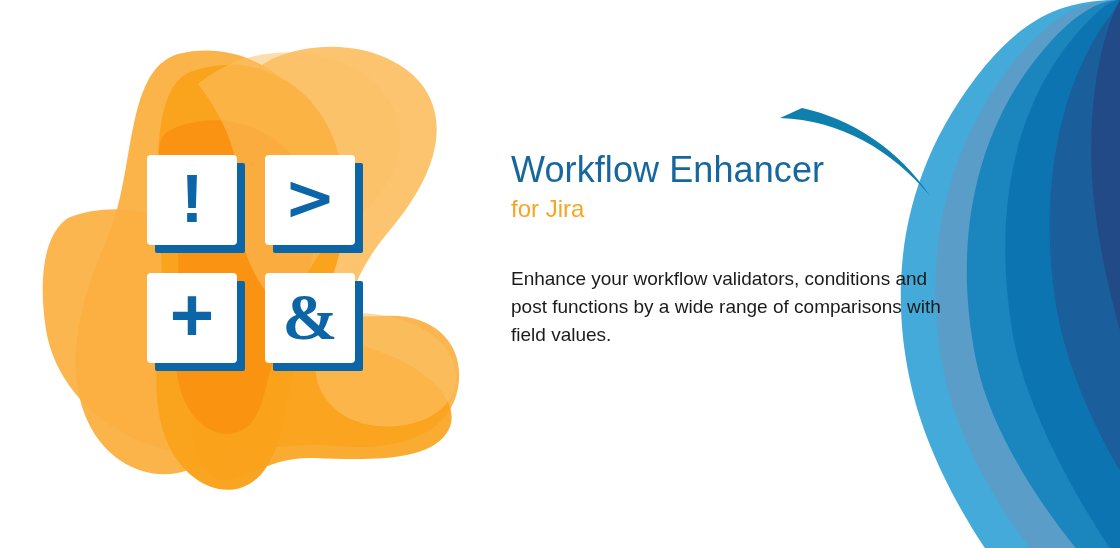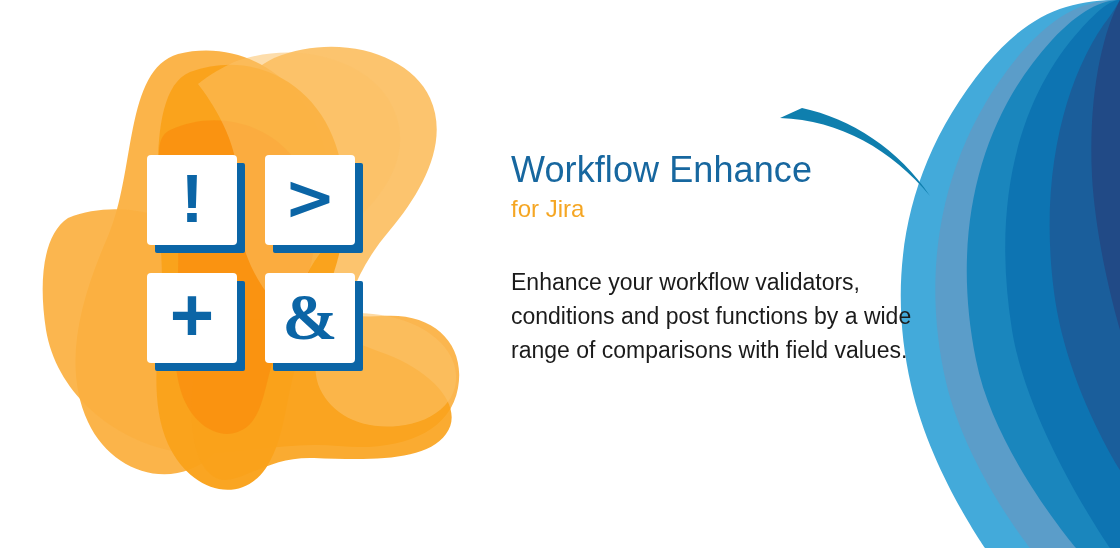--- a/index.html
+++ b/index.html
@@ -126,21 +126,21 @@
     line-height: 1.12;
     margin: 0;
   }
   #product-subtitle {
     font-size: 24px;
     color: #f5a623;
     line-height: 1.2;
     margin: 5px 0 0 0;
   }
   #product-description {
-    font-size: 23px;
+    font-size: 19px;
     color: #1b1b1b;
     line-height: 1.48;
     margin: 41px 0 0 0;
     max-width: 432px;
   }
 </style>
 </head>
 <body>
 
 <div id="banner">
@@ -210,18 +210,18 @@
         <div class="tile-shadow"></div>
         <div class="tile-face">
           <span class="tile-glyph amp">&amp;</span>
         </div>
       </div>
 
     </div>
   </div>
 
   <div id="text-block">
-    <h1 id="product-title">Workflow Enhance</h1>
+    <h1 id="product-title">Workflow Enhancer</h1>
     <div id="product-subtitle">for Jira</div>
     <p id="product-description">Enhance your workflow validators, conditions and post functions by a wide range of comparisons with field values.</p>
   </div>
 
 </div>
 
 </body></html>

